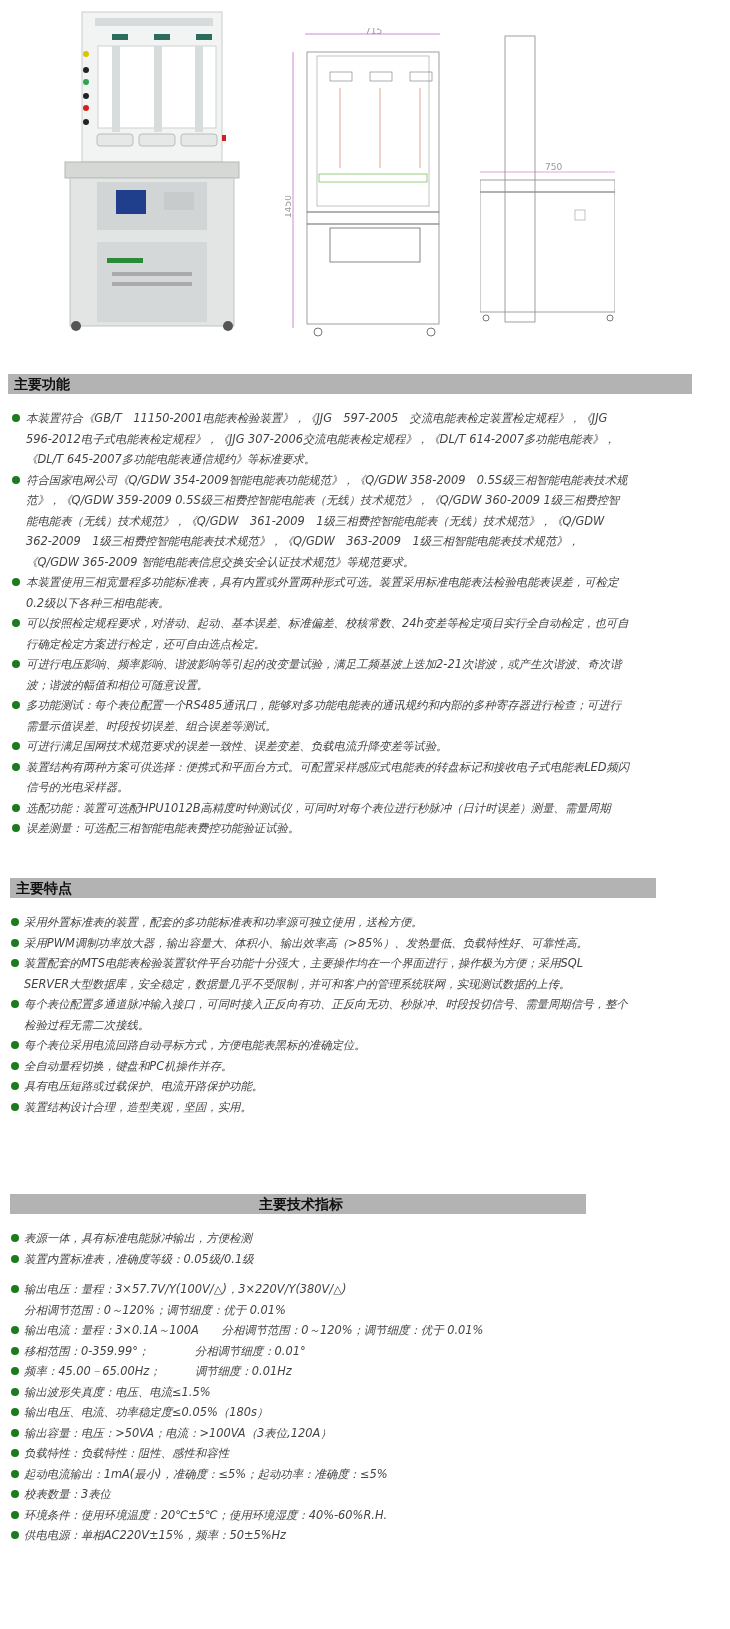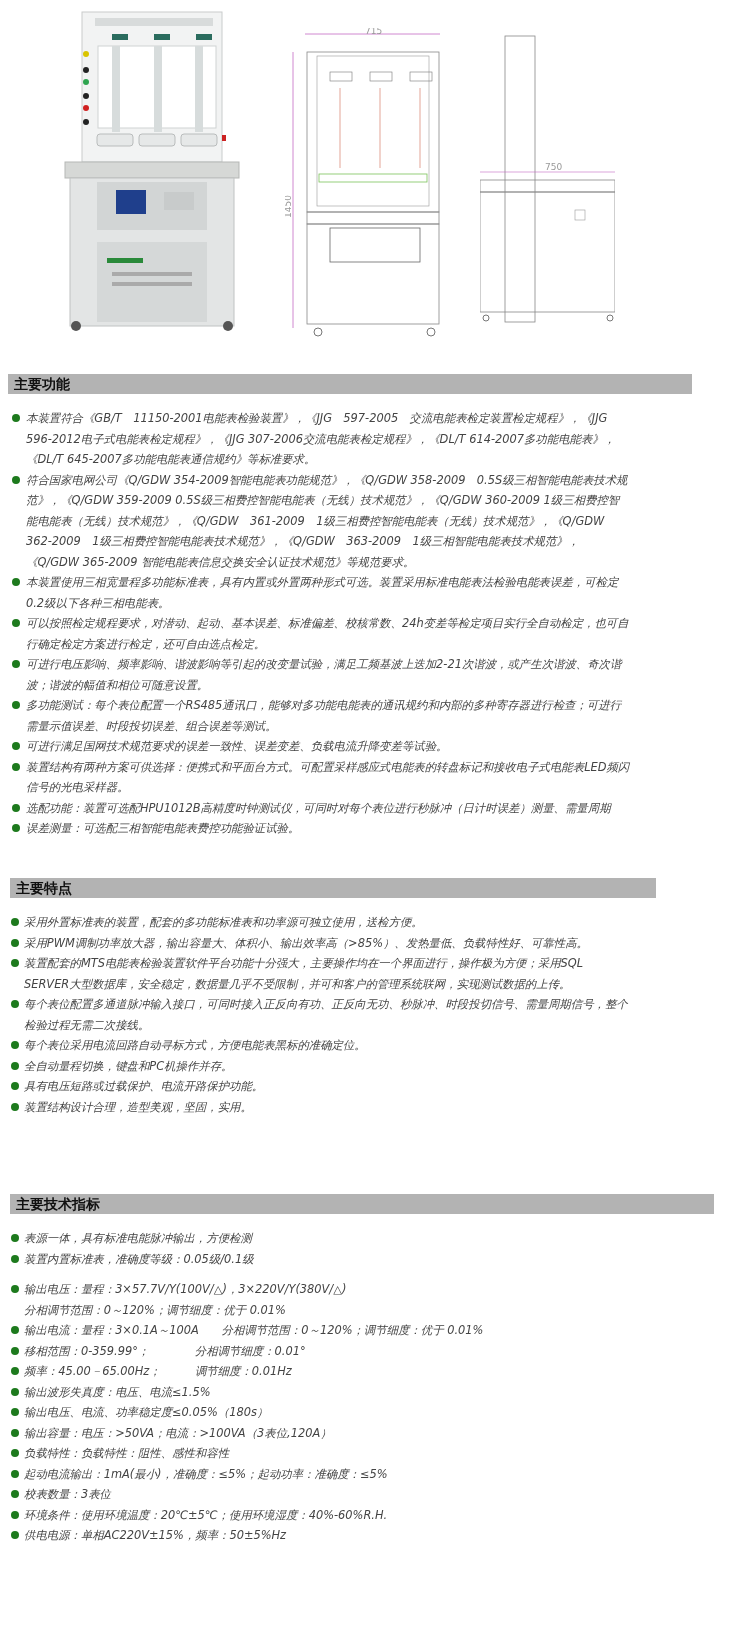--- a/index.html
+++ b/index.html
@@ -175,21 +175,21 @@
   <li>
       <span class="bullet"></span>
       <span class="txt">具有电压短路或过载保护、电流开路保护功能。</span>
     </li>
   <li>
       <span class="bullet"></span>
       <span class="txt">装置结构设计合理，造型美观，坚固，实用。</span>
     </li>
 </ul>
 
-<div class="section-header" style="top:1194px; width:704px; left:10px;">主要技术指标</div>
+<div class="section-header" style="top:1194px; width:576px; left:10px;text-align:center;">主要技术指标</div>
 <ul class="list" style="top:1228px; width:620px;">
   <li>
       <span class="bullet"></span>
       <span class="txt">表源一体，具有标准电能脉冲输出，方便检测</span>
     </li>
   <li>
       <span class="bullet"></span>
       <span class="txt">装置内置标准表，准确度等级：0.05级/0.1级</span>
     </li>
   <li style="white-space:pre-line;margin-top:10px;"><span class="bullet"></span><span class="txt">输出电压：量程：3×57.7V/Y(100V/△)，3×220V/Y(380V/△)

